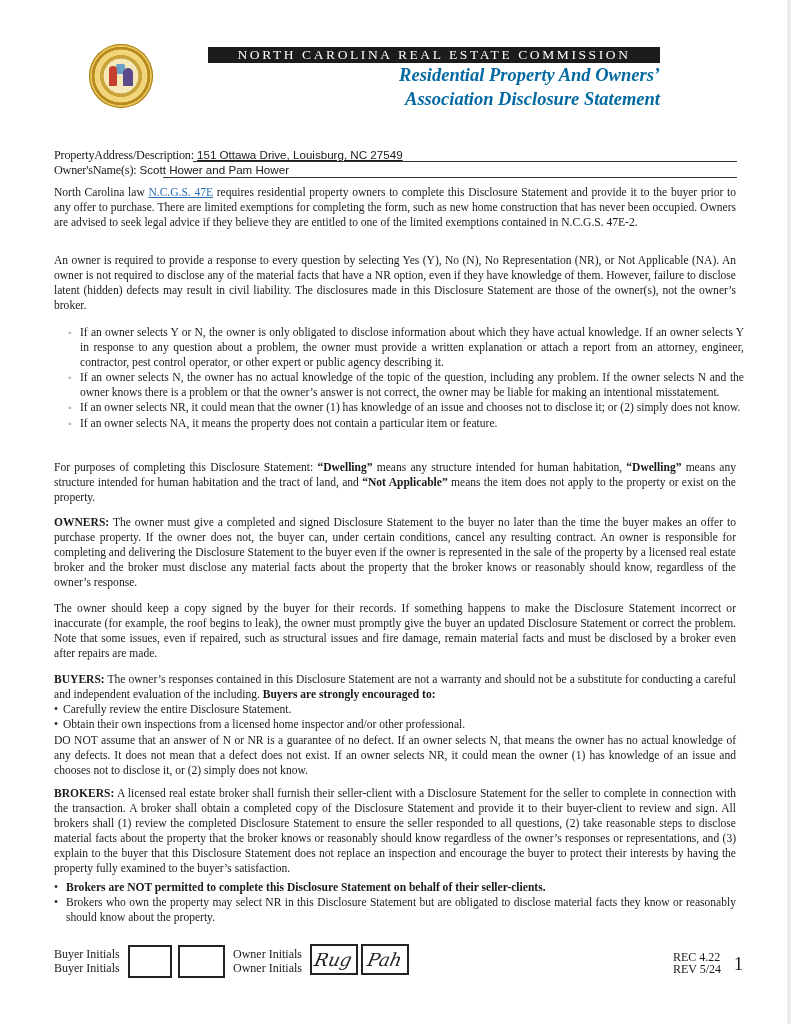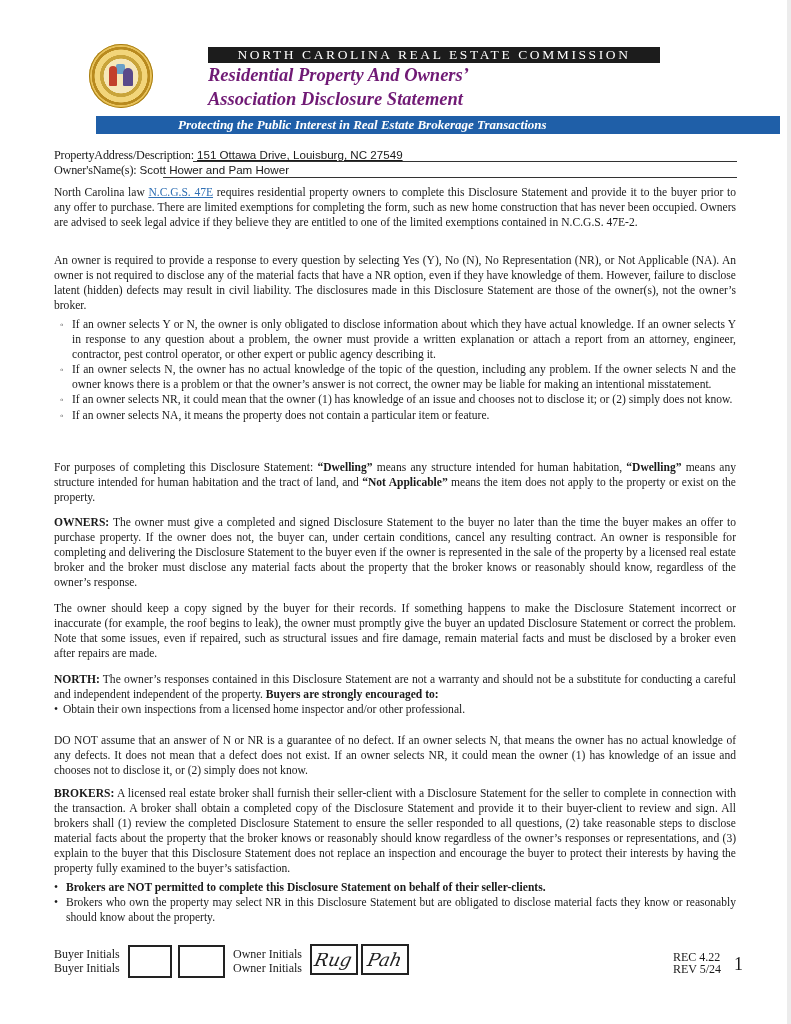--- a/index.html
+++ b/index.html
@@ -13,40 +13,40 @@
           background: radial-gradient(circle, #f6e7b8 0 38%, #c9a43a 39% 46%, #f2d57a 47% 58%, #b88a1e 59% 64%, #e8c25a 65% 100%);
           box-shadow: 0 0 0 1px #a67c12 inset; }
   .seal-inner { position: absolute; left: 18px; top: 16px; width: 28px; height: 30px; }
   .seal-fig1 { position: absolute; left: 2px; top: 6px; width: 8px; height: 20px; background: #c2402c; border-radius: 4px 4px 1px 1px; }
   .seal-fig2 { position: absolute; left: 16px; top: 8px; width: 10px; height: 18px; background: #5a4a8a; border-radius: 5px 5px 1px 1px; }
   .seal-sky { position: absolute; left: 9px; top: 4px; width: 9px; height: 10px; background: #6aa0c8; border-radius: 2px; }
 
   .commission-bar { position: absolute; left: 208px; top: 47px; width: 452px; height: 16px; background: #1c1c1c;
                     color: #ffffff; font-family: "Liberation Serif", serif; font-size: 13.5px; letter-spacing: 2.6px;
                     text-align: center; line-height: 16px; }
-  .title-line { position: absolute; left: 208px; width: 452px; text-align: left; color: #701a75;
+  .title-line { position: absolute; left: 208px; width: 452px; text-align: right; color: #0369a1;
                 font-family: "Liberation Serif", serif; font-weight: bold; font-style: italic; font-size: 18.5px; }
   .title1 { top: 65px; }
   .title2 { top: 89px; }
   .tagline-bar { position: absolute; left: 96px; top: 116px; width: 684px; height: 18px; background: #1f5fa8;
                  color: #ffffff; font-style: italic; font-weight: bold; font-size: 13px; line-height: 18px; }
   .tagline-text { position: absolute; left: 82px; }
 
   
   .field { position: absolute; left: 54px; font-size: 12.2px; height: 16px; line-height: 16px; }
   .field .label { letter-spacing: -0.2px; }
   .field .value { font-family: "Liberation Sans Narrow", "Liberation Sans", sans-serif; font-size: 11.6px; }
   .field-line { position: absolute; left: 54px; width: 683px; border-top: 1px solid #333; }
 
   
   .para { position: absolute; left: 54px; width: 682px; font-size: 11.55px; line-height: 15.1px;
           text-align: justify; }
   .para b { font-weight: bold; }
   .link { color: #2f6fb3; text-decoration: underline; }
-  .bullets { position: absolute; left: 54px; width: 682px; font-size: 11.55px; line-height: 15.1px; margin: 0; padding: 0; list-style: none; }
+  .bullets { position: absolute; left: 54px; width: 682px; font-size: 11.55px; line-height: 15.1px; margin: 8px; padding: 0; list-style: none; }
   .bullets li { position: relative; padding-left: 18px; text-align: justify; }
   .bullets li::before { content: "\25E6"; position: absolute; left: 6px; top: 0; font-size: 10px; color: #333; }
   .dot-list { position: absolute; left: 54px; width: 682px; font-size: 11.55px; line-height: 15.1px; margin: 0; padding: 0; list-style: none; }
   .dot-list li { position: relative; padding-left: 9px; text-align: justify; }
   .dot-list li::before { content: "\2022"; position: absolute; left: 0; top: 0; }
   .dot-list.wide li { padding-left: 12px; }
 
   
   .foot-label { position: absolute; font-size: 12px; line-height: 14px; }
   .initial-box { position: absolute; top: 945px; width: 44px; height: 33px; border: 2px solid #222; box-sizing: border-box; background: #fff; }
@@ -63,23 +63,20 @@
   <div class="seal">
     <div class="seal-inner">
       <div class="seal-sky"></div>
       <div class="seal-fig1"></div>
       <div class="seal-fig2"></div>
     </div>
   </div>
   <div class="commission-bar">NORTH CAROLINA REAL ESTATE COMMISSION</div>
   <div class="title-line title1">Residential Property And Owners’</div>
   <div class="title-line title2">Association Disclosure Statement</div>
-  <div class="tagline-bar">
-    <span class="tagline-text">Protecting the Public Interest in Real Estate Brokerage Transactions</span>
-  </div>
 
   <div class="field" style="top:147px;">
     <span class="label">PropertyAddress/Description:</span>
     <span class="value" style="text-decoration:underline;">151 Ottawa Drive, Louisburg, NC 27549</span>
   </div>
   <div class="field-line" style="top:161px; left:193px; width:544px;"></div>
   <div class="field" style="top:162px;">
     <span class="label">Owner'sName(s):</span>
     <span class="value">Scott Hower and Pam Hower</span>
   </div>
@@ -101,23 +98,24 @@
     <span>For purposes of completing this Disclosure Statement: </span><b>“Dwelling”</b><span> means any structure intended for human habitation, </span><b>“Dwelling”</b><span> means any structure intended for human habitation and the tract of land, and </span><b>“Not Applicable”</b><span> means the item does not apply to the property or exist on the property.</span>
   </div>
 
   <div class="para" style="top:515px;">
     <b>OWNERS:</b><span> The owner must give a completed and signed Disclosure Statement to the buyer no later than the time the buyer makes an offer to purchase property. If the owner does not, the buyer can, under certain conditions, cancel any resulting contract. An owner is responsible for completing and delivering the Disclosure Statement to the buyer even if the owner is represented in the sale of the property by a licensed real estate broker and the broker must disclose any material facts about the property that the broker knows or reasonably should know, regardless of the owner’s response.</span>
   </div>
 
   <div class="para" style="top:601px;">The owner should keep a copy signed by the buyer for their records. If something happens to make the Disclosure Statement incorrect or inaccurate (for example, the roof begins to leak), the owner must promptly give the buyer an updated Disclosure Statement or correct the problem. Note that some issues, even if repaired, such as structural issues and fire damage, remain material facts and must be disclosed by a broker even after repairs are made.</div>
 
   <div class="para" style="top:672px;">
-    <b>NORTH:</b><span> The owner’s responses contained in this Disclosure Statement are not a warranty and should not be a substitute for conducting a careful and independent independent of the property. </span><b>Buyers are strongly encouraged to:</b>
+    <b>BUYERS:</b><span> The owner’s responses contained in this Disclosure Statement are not a warranty and should not be a substitute for conducting a careful and independent evaluation of the including. </span><b>Buyers are strongly encouraged to:</b>
   </div>
   <ul class="dot-list" style="top:702px;">
+    <li>Carefully review the entire Disclosure Statement.</li>
     <li>Obtain their own inspections from a licensed home inspector and/or other professional.</li>
   </ul>
   <div class="para" style="top:733px;">DO NOT assume that an answer of N or NR is a guarantee of no defect. If an owner selects N, that means the owner has no actual knowledge of any defects. It does not mean that a defect does not exist. If an owner selects NR, it could mean the owner (1) has knowledge of an issue and chooses not to disclose it, or (2) simply does not know.</div>
 
   <div class="para" style="top:786px;">
     <b>BROKERS:</b><span> A licensed real estate broker shall furnish their seller-client with a Disclosure Statement for the seller to complete in connection with the transaction. A broker shall obtain a completed copy of the Disclosure Statement and provide it to their buyer-client to review and sign. All brokers shall (1) review the completed Disclosure Statement to ensure the seller responded to all questions, (2) take reasonable steps to disclose material facts about the property that the broker knows or reasonably should know regardless of the owner’s responses or representations, and (3) explain to the buyer that this Disclosure Statement does not replace an inspection and encourage the buyer to protect their interests by having the property fully examined to the buyer’s satisfaction.</span>
   </div>
   <ul class="dot-list wide" style="top:880px;">
     <li><b>Brokers are NOT permitted to complete this Disclosure Statement on behalf of their seller-clients.</b></li>
     <li>Brokers who own the property may select NR in this Disclosure Statement but are obligated to disclose material facts they know or reasonably should know about the property.</li>

